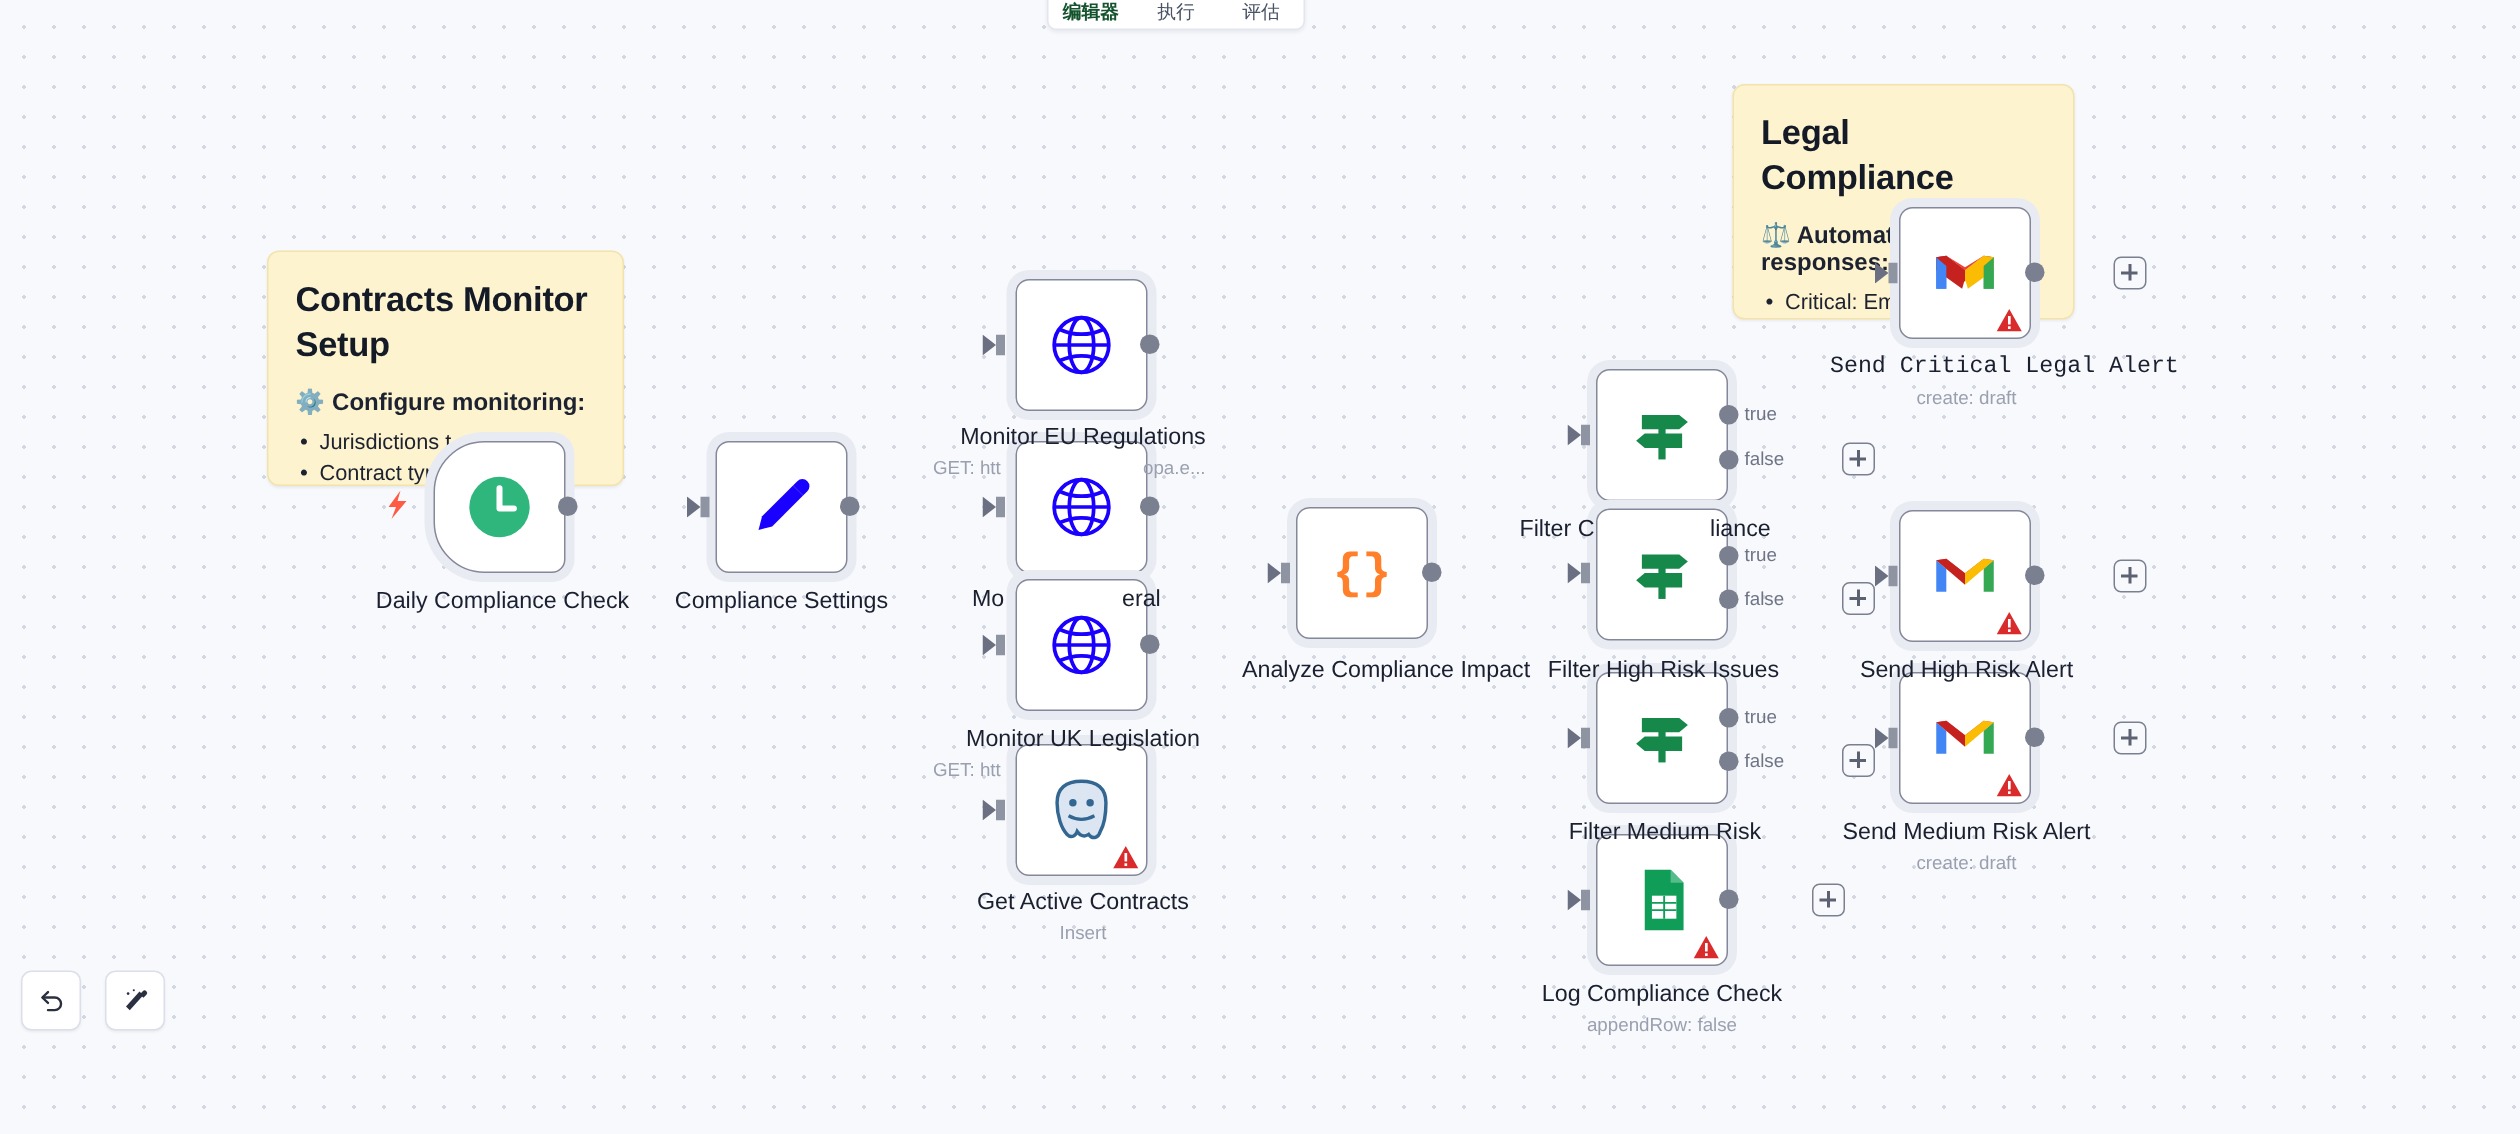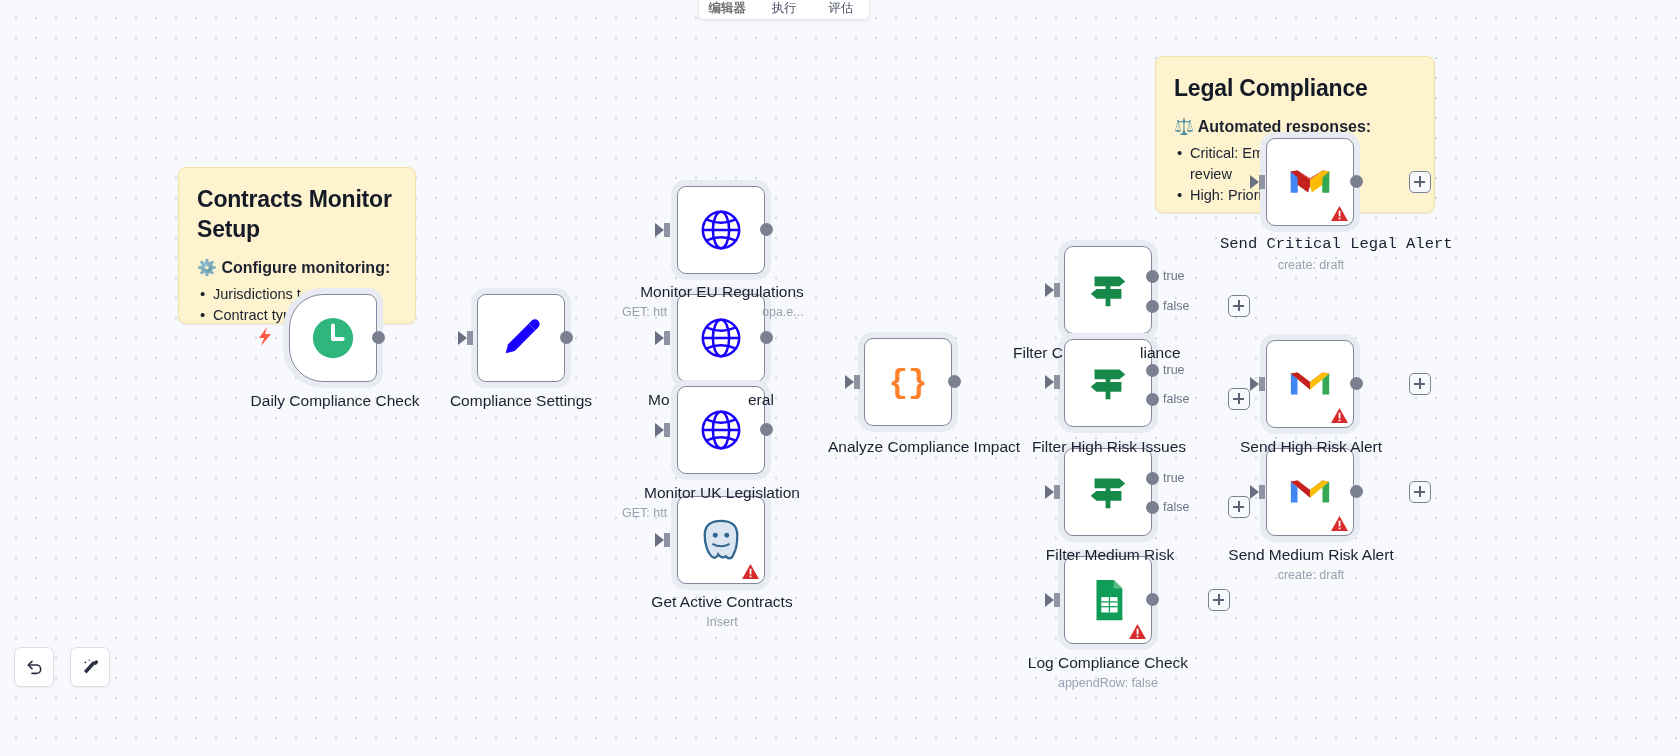--- a/index.html
+++ b/index.html
@@ -25,21 +25,21 @@
     border: 1px solid #e3e6ef;
     border-radius: 6px;
     display: flex; align-items: flex-end;
     box-shadow: 0 1px 3px rgba(20,25,50,.08);
     z-index: 60;
   }
   .topbar .tab {
     flex: 1; text-align: center; font-size: 12.5px; color: #4b5366;
     padding-bottom: 3px; line-height: 16px; white-space: nowrap;
   }
-  .topbar .tab.active { color: #737373; font-weight: bold; margin-top: 40px; }
+  .topbar .tab.active { color: #14532d; font-weight: bold; margin-top: 40px; }
 
   
   .sticky {
     position: absolute;
     background: #fdf3cf;
     border: 1px solid #f3e3ab;
     border-radius: 8px;
     box-shadow: 0 1px 2px rgba(30,35,60,.07);
     padding: 16px 18px;
     color: #1d2230;
@@ -55,21 +55,21 @@
   }
   .sticky ul { list-style: none; }
   .sticky li {
     font-size: 14.5px; line-height: 21px; color: #1d2230;
     padding-left: 16px; position: relative;
   }
   .sticky li::before {
     content: "•"; position: absolute; left: 3px; top: -1px; font-size: 15px;
   }
   #sticky-setup { left: 178px; top: 167px; width: 238px; height: 157px; }
-  #sticky-legal { left: 1155px; top: 56px; width: 280px; height: 157px; }
+  #sticky-legal { left: 1155px; top: 56px; width: 228px; height: 157px; }
 
   
   #wires { position: absolute; inset: 0; z-index: 2; pointer-events: none; }
   #wires path { fill: none; stroke: #7a808f; stroke-width: 1.6px; }
   #wires line { stroke: #7a808f; stroke-width: 1.6px; }
 
   
   .node {
     position: absolute; width: 88px; height: 88px;
     background: #ffffff;

